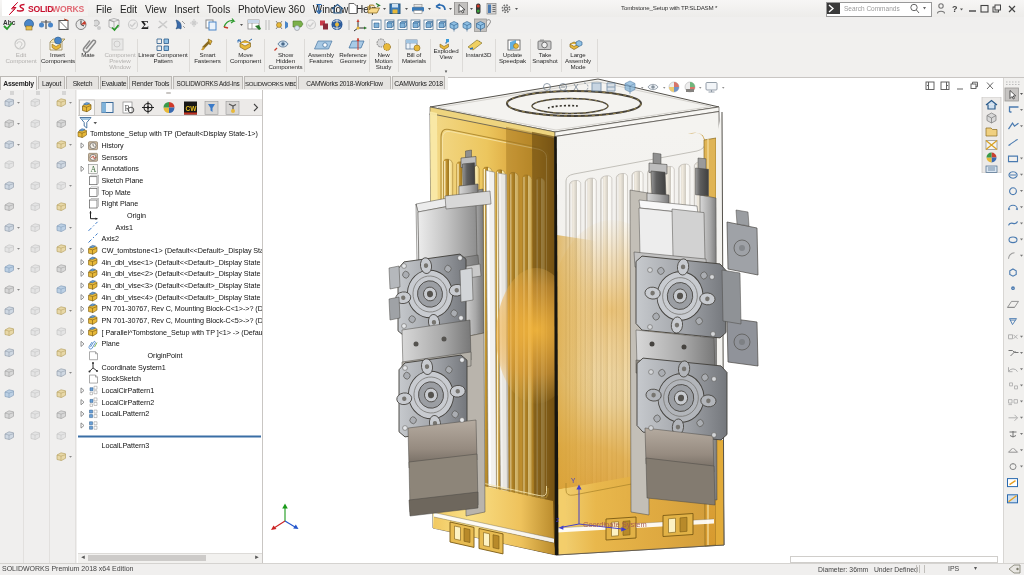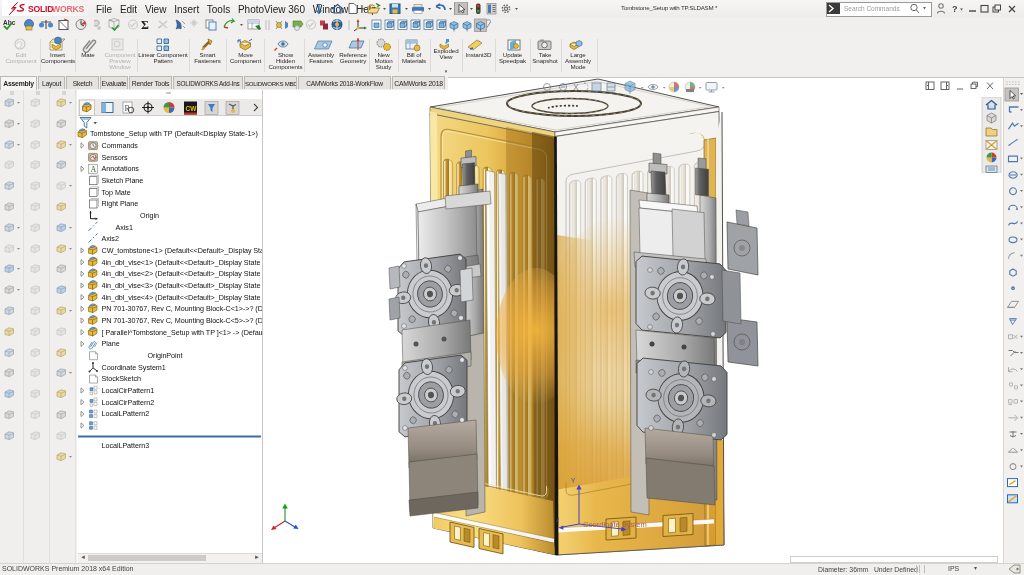--- a/index.html
+++ b/index.html
@@ -498,27 +498,27 @@
 <div class="abs" style="left:78px;top:553px;width:184px;height:10px;background:#f2f1ef;border-top:1px solid #dddbd8;"></div>
 <div class="abs" style="left:88px;top:555px;width:118px;height:6px;background:#cdcbc9;"></div>
 <div class="tx" style="left:80px;top:554px;font-size:6px;color:#555;">◄</div>
 <div class="tx" style="left:254px;top:554px;font-size:6px;color:#555;">►</div>
 <style>.tr{position:absolute;font-size:7.2px;color:#111;white-space:nowrap;letter-spacing:-0.05px;}</style>
 <div class="abs" style="left:77px;top:90px;width:185px;height:473px;overflow:hidden;">
 <div style="position:absolute;left:0;top:0;width:185px;height:473px;"></div>
     </div>
 <div class="abs" style="left:0;top:0;width:262px;height:563px;overflow:hidden;z-index:5;">
 <div class="tr" style="top:129.2px;left:90px;">Tombstone_Setup with TP  (Default&lt;Display State-1&gt;)</div>
-<div class="tr" style="top:140.9px;left:101.5px;">Commands</div>
+<div class="tr" style="top:140.9px;left:101.5px;">History</div>
 <div class="tr" style="top:152.5px;left:101.5px;">Sensors</div>
 <div class="tr" style="top:164.2px;left:101.5px;">Annotations</div>
 <div class="tr" style="top:175.9px;left:101.5px;">Sketch Plane</div>
 <div class="tr" style="top:187.5px;left:101.5px;">Top Mate</div>
 <div class="tr" style="top:199.2px;left:101.5px;">Right Plane</div>
-<div class="tr" style="top:210.9px;left:100px;padding-left:40px;">Origin</div>
+<div class="tr" style="top:210.9px;left:87px;padding-left:40px;">Origin</div>
 <div class="tr" style="top:222.6px;left:101.5px;padding-left:14px;">Axis1</div>
 <div class="tr" style="top:234.2px;left:101.5px;">Axis2</div>
 <div class="tr" style="top:245.9px;left:101.5px;">CW_tombstone&lt;1&gt; (Default&lt;&lt;Default&gt;_Display State 1</div>
 <div class="tr" style="top:257.6px;left:101.5px;">4in_dbl_vise&lt;1&gt; (Default&lt;&lt;Default&gt;_Display State 1&gt;)</div>
 <div class="tr" style="top:269.2px;left:101.5px;">4in_dbl_vise&lt;2&gt; (Default&lt;&lt;Default&gt;_Display State 1&gt;)</div>
 <div class="tr" style="top:280.9px;left:101.5px;">4in_dbl_vise&lt;3&gt; (Default&lt;&lt;Default&gt;_Display State 1&gt;)</div>
 <div class="tr" style="top:292.6px;left:101.5px;">4in_dbl_vise&lt;4&gt; (Default&lt;&lt;Default&gt;_Display State 1&gt;)</div>
 <div class="tr" style="top:304.2px;left:101.5px;">PN 701-30767, Rev C, Mounting Block-C&lt;1&gt;-&gt;? (Defaul</div>
 <div class="tr" style="top:315.9px;left:101.5px;">PN 701-30767, Rev C, Mounting Block-C&lt;5&gt;-&gt;? (Defaul</div>
 <div class="tr" style="top:327.6px;left:101.5px;">[ Parallel^Tombstone_Setup with TP ]&lt;1&gt; -&gt; (Default&lt;</div>

